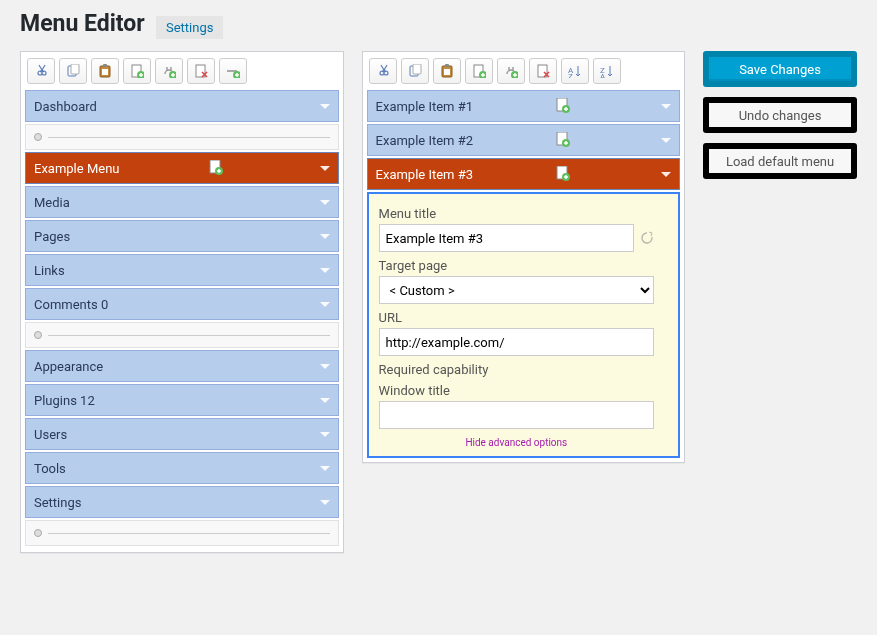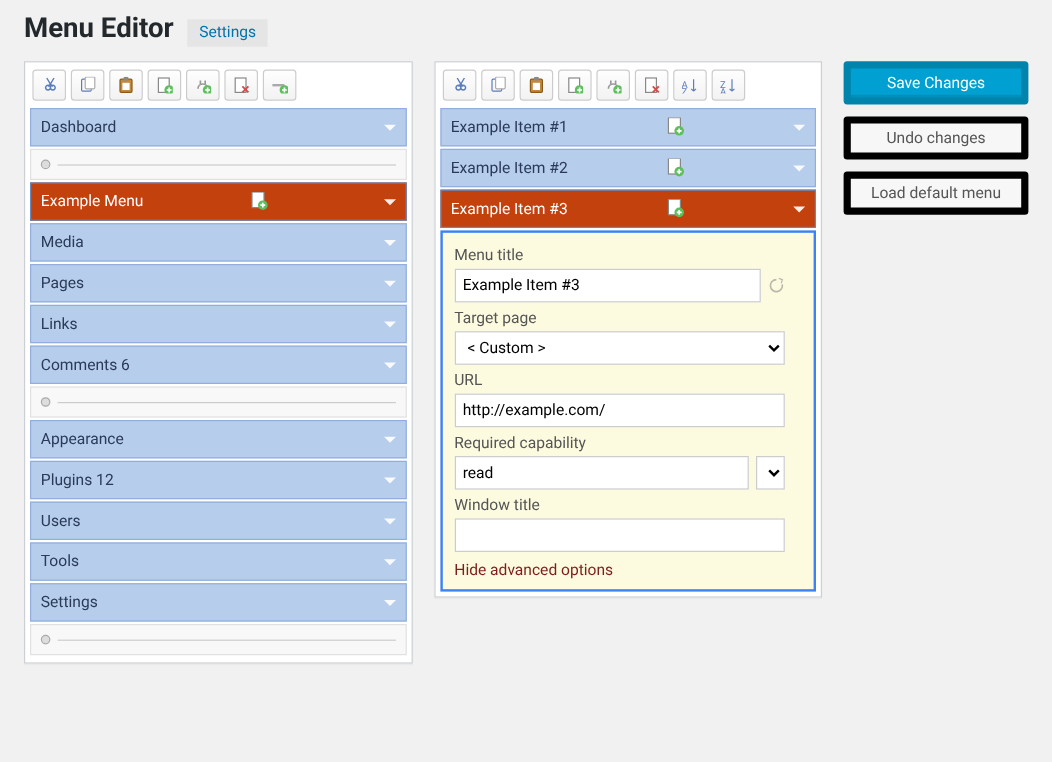--- a/index.html
+++ b/index.html
@@ -20,21 +20,21 @@
 .menu-item .page-add{margin-left:auto;margin-right:6px}
 .sep-row{background:#f8f8f8;border:1px solid #e1e1e1;height:26px;display:flex;align-items:center;padding:0 8px;margin-bottom:2px;color:#777;font-size:11px}
 .sep-row .dot{width:8px;height:8px;border:1px solid #aaa;border-radius:50%;background:#ddd;margin-right:6px}
 .sep-row .line{flex:1;height:1px;background:#ccc}
 .item-panel{border:2px solid #3b82f6;background:#fdfbdf;padding:6px 24px 8px 10px}
 .field-label{color:#555;margin:6px 0 3px 0;font-size:13px}
 .field-row{display:flex;align-items:center;gap:6px}
 input[type=text],select{width:100%;height:28px;border:1px solid #ccc;padding:0 6px;font-size:13px;background:#fff}
 select{appearance:menulist}
 .cap-row select{width:24px;flex:0 0 24px}
-.link-action{color:#7f1d1d;font-size:13px;text-align:left;margin-top:8px;cursor:pointer}
+.link-action{color:#a21caf;font-size:10px;text-align:center;margin-top:8px;cursor:pointer}
 .btn{display:block;width:100%;height:36px;border:6px solid #000000;background:#f7f7f7;color:#555;font-size:13px;border-radius:3px;cursor:pointer;margin-bottom:10px}
 .btn.primary{background:#00a0d2;border-color:#0084ab;color:#fff;font-weight:400;box-shadow:inset 0 -2px rgba(0,0,0,.1)}
 .reset-icon{width:14px;height:14px;flex:0 0 14px;opacity:.5}
 .page-add-icon{width:16px;height:16px}
 </style>
 </head>
 <body>
 
 
 
@@ -159,21 +159,21 @@
         </div>
         <div class="menu-item">
           <span>Pages</span>
           <span class="caret"></span>
         </div>
         <div class="menu-item">
           <span>Links</span>
           <span class="caret"></span>
         </div>
         <div class="menu-item">
-          <span>Comments 6</span>
+          <span>Comments 0</span>
           <span class="caret"></span>
         </div>
         <div class="sep-row">
           <span class="dot"></span>
           <span class="line"></span>
         </div>
         <div class="menu-item">
           <span>Appearance</span>
           <span class="caret"></span>
         </div>
@@ -274,24 +274,20 @@
             <use href="#i-reset"></use>
           </svg>
       </div>
       <div class="field-label">Target page</div>
       <select>
         <option>&lt; Custom &gt;</option>
       </select>
       <div class="field-label">URL</div>
       <input type="text" value="http://example.com/" style="">
       <div class="field-label">Required capability</div>
-      <div class="field-row cap-row">
-        <input type="text" value="read" style="">
-        <select><option></option></select>
-      </div>
       <div class="field-label">Window title</div>
       <input type="text" value="" style="">
       <div class="link-action">Hide advanced options</div>
     </div>
   </div>
 
   <div class="col-right">
     <button class="btn primary">Save Changes</button>
     <button class="btn">Undo changes</button>
     <button class="btn">Load default menu</button>

